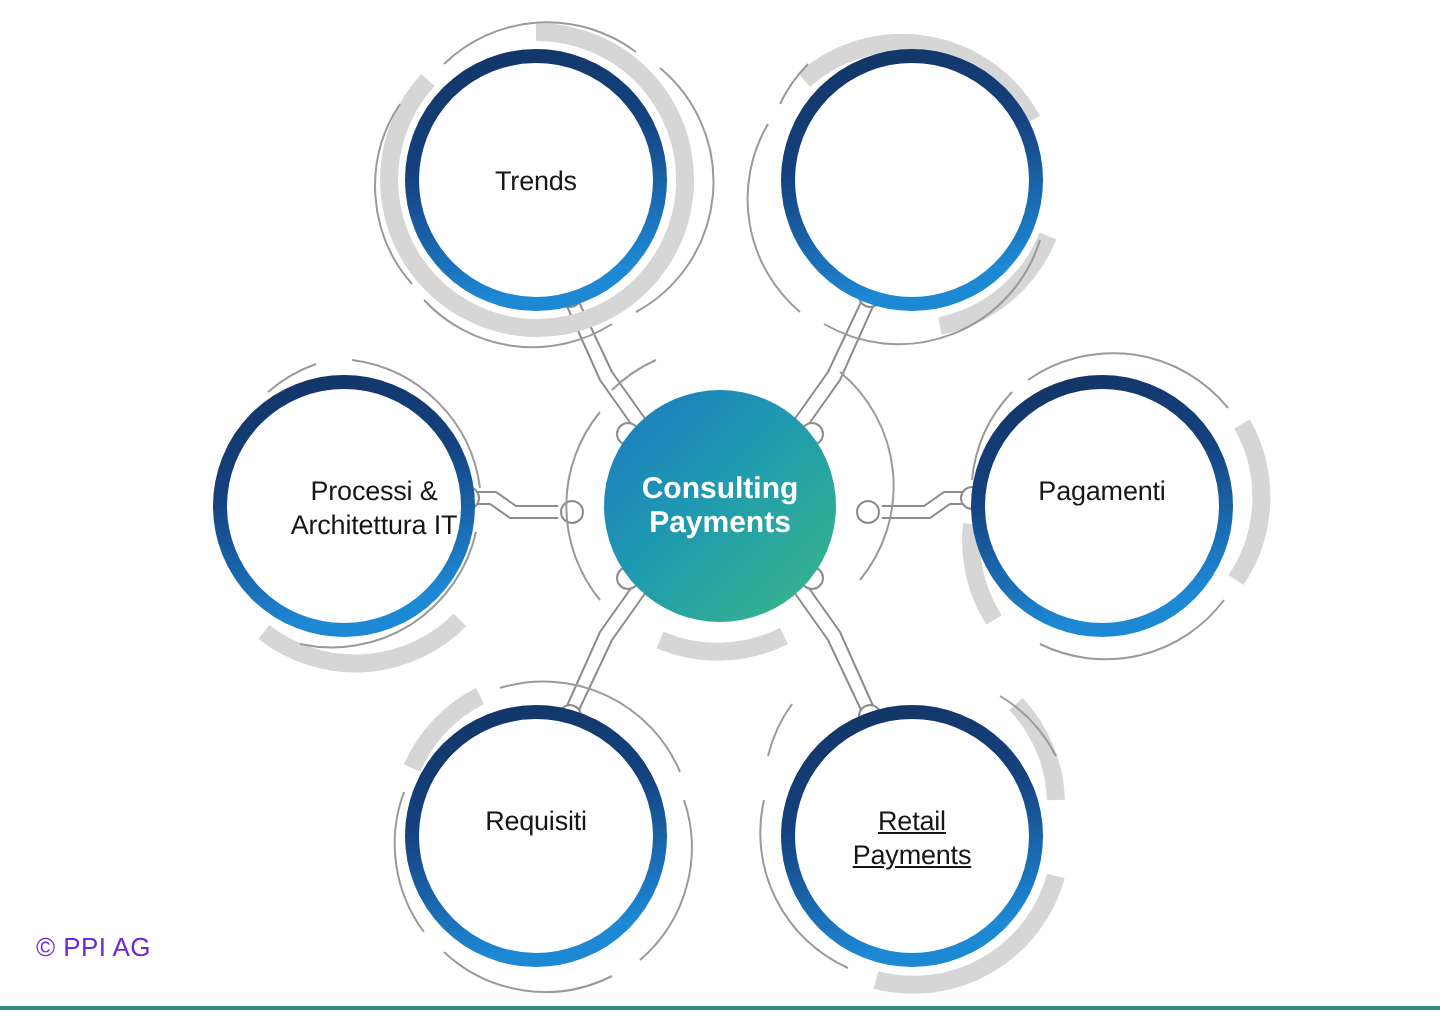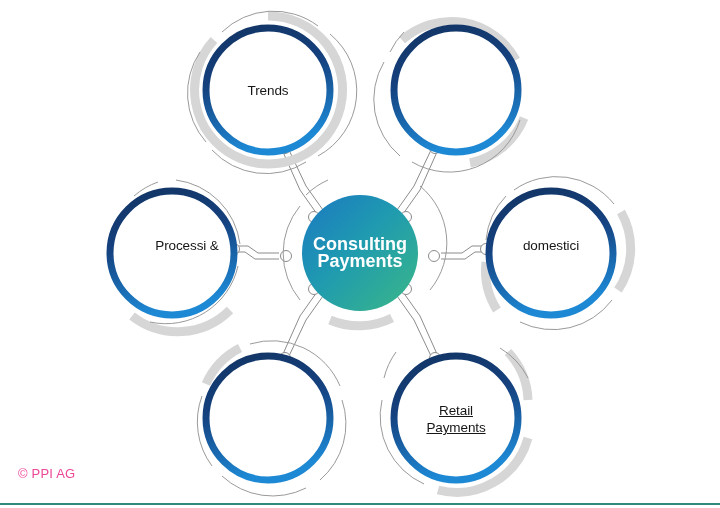--- a/index.html
+++ b/index.html
@@ -36,33 +36,33 @@
     line-height: 17px;
     letter-spacing: -0.1px;
     pointer-events: none;
     white-space: nowrap;
   }
   .center-label {
     position: absolute;
     text-align: center;
     color: #ffffff;
     font-family: "Liberation Sans", sans-serif;
-    font-size: 18px;
+    font-size: 15px;
     line-height: 17px;
     font-weight: bold;
     pointer-events: none;
     white-space: nowrap;
   }
   #copyright {
     position: absolute;
     left: 18px;
     top: 466px;
     font-family: "Liberation Sans", sans-serif;
     font-size: 13px;
-    color: #ec4899;
+    color: #6d28d9;
     letter-spacing: 0.2px;
   }
   #bottom-rule {
     position: absolute;
     left: 0;
     top: 503px;
     width: 720px;
     height: 2px;
     background: #2e8b7d;
   }
@@ -199,33 +199,35 @@
       <circle cx="360" cy="253" r="58" fill="url(#centerGrad)"></circle>
     </g>
   </svg>
 
   <div class="node-label" style="left:168px; top:82px; width:200px;">
     <div>Trends</div>
   </div>
 
 
   <div class="node-label" style="left:451px; top:237px; width:200px;">
-    <div>domestici</div>
+    <div>Pagamenti</div>
   </div>
 
   <div class="node-label" style="left:356px; top:402px; width:200px;text-decoration:underline;">
     <div>Retail</div>
     <div>Payments</div>
   </div>
 
   <div class="node-label" style="left:168px; top:402px; width:200px;">
+    <div>Requisiti</div>
   </div>
 
   <div class="node-label" style="left:87px; top:237px; width:200px;">
     <div>Processi &amp;</div>
+    <div>Architettura IT</div>
   </div>
 
   <div class="center-label" style="left:260px; top:236px; width:200px;">
     <div>Consulting</div>
     <div>Payments</div>
   </div>
 
   <div id="copyright">© PPI AG</div>
   <div id="bottom-rule"></div>
 

